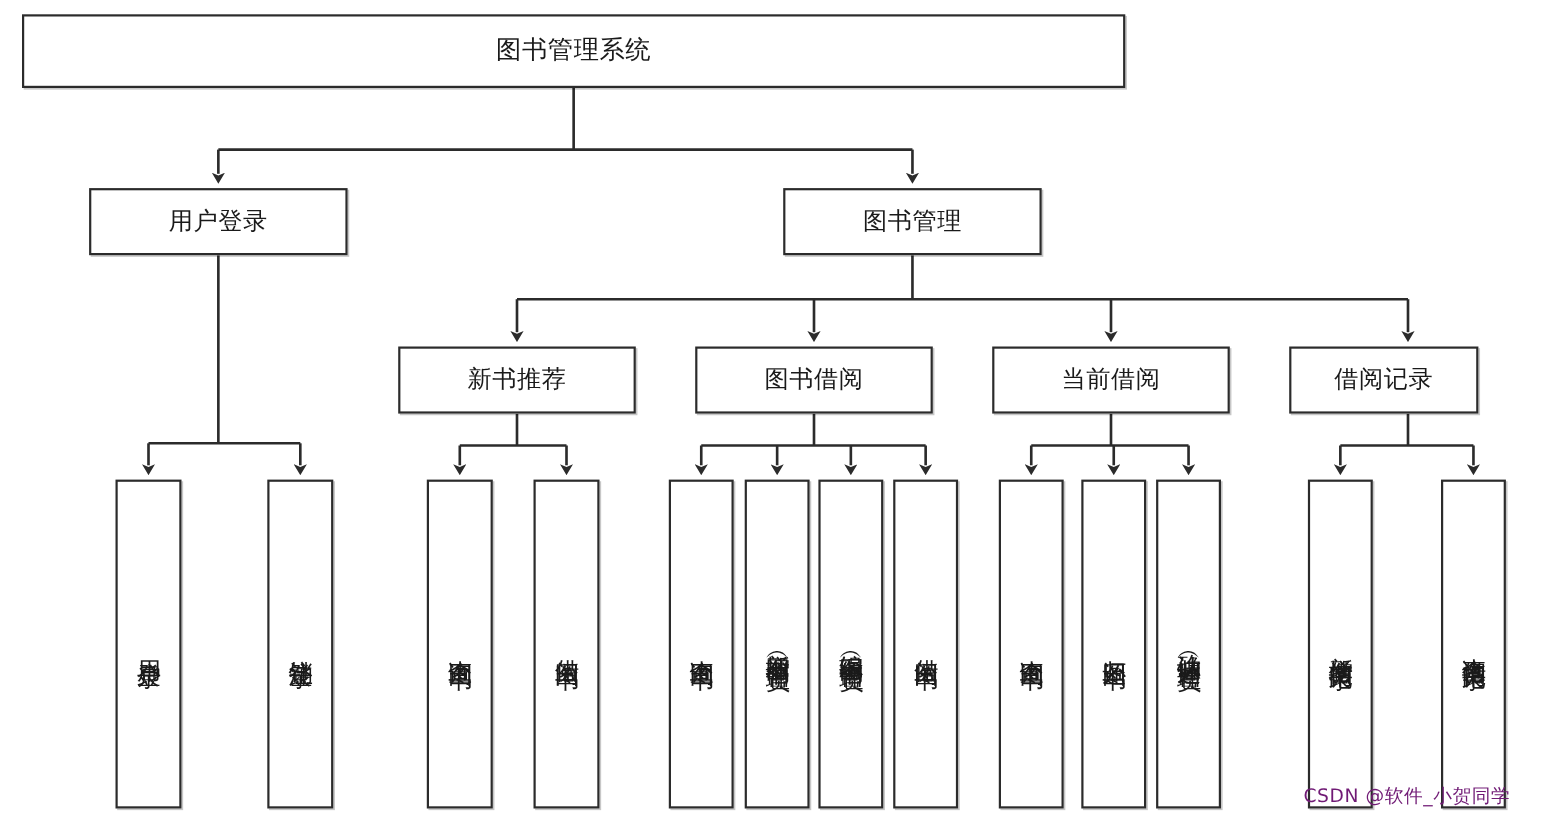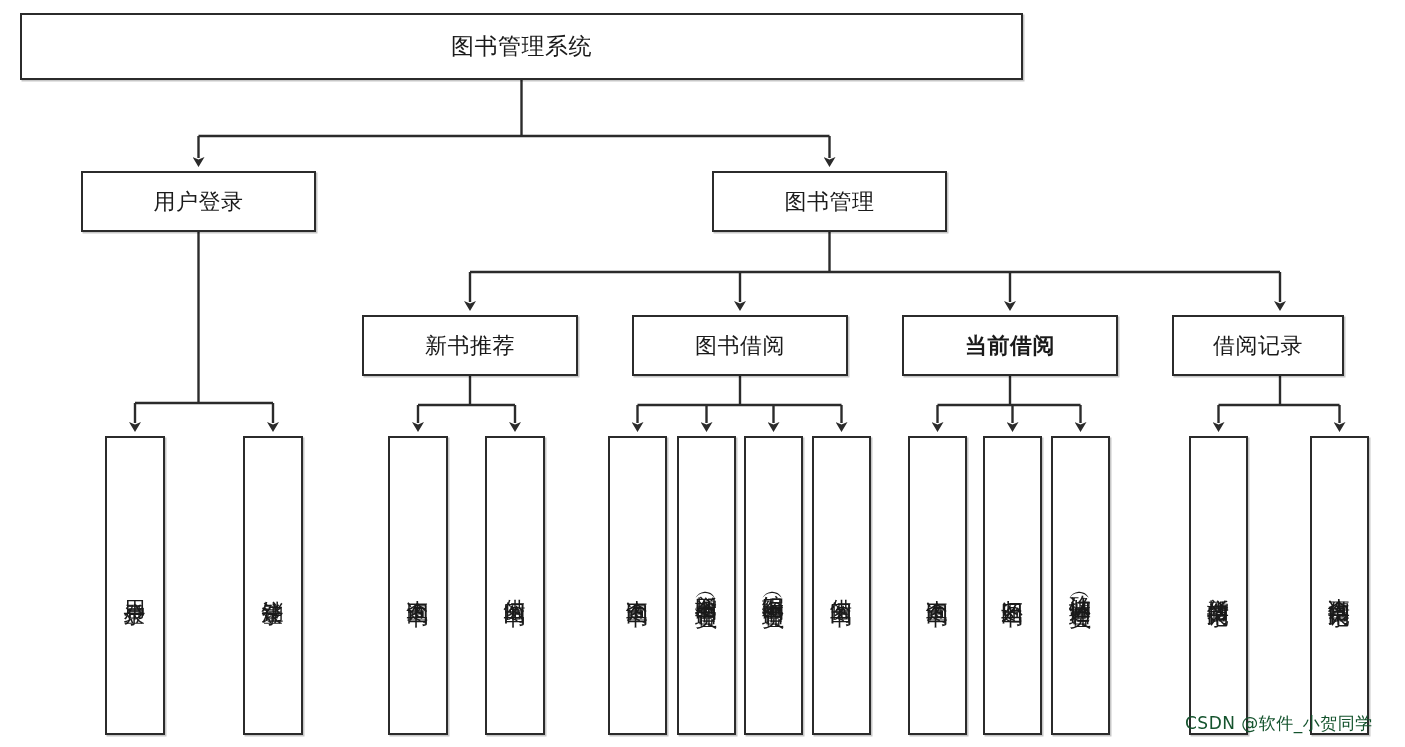--- a/index.html
+++ b/index.html
@@ -59,21 +59,21 @@
     text-orientation: upright;
     font-size: 22px;
     letter-spacing: 2px;
     line-height: 1.05;
   }
   .watermark {
     position: absolute;
     left: 1185px;
     top: 712px;
     font-size: 17px;
-    color: #14532d;
+    color: #701a75;
     font-family: "DejaVu Sans", "Liberation Sans", sans-serif;
     white-space: nowrap;
     letter-spacing: 0.5px;
   }
 </style>
 </head>
 <body>
 
 <div id="diagram-root">
 
@@ -152,21 +152,21 @@
   <div class="node node-horizontal" style="left:712px; top:171px; width:235px; height:61px;">
     <span class="label">图书管理</span>
   </div>
 
   <div class="node node-horizontal" style="left:632px; top:315px; width:216px; height:61px;">
     <span class="label">图书借阅</span>
   </div>
   <div class="node node-horizontal" style="left:362px; top:315px; width:216px; height:61px;">
     <span class="label">新书推荐</span>
   </div>
-  <div class="node node-horizontal" style="left:902px; top:315px; width:216px; height:61px;font-weight:bold;">
+  <div class="node node-horizontal" style="left:902px; top:315px; width:216px; height:61px;">
     <span class="label">当前借阅</span>
   </div>
   <div class="node node-horizontal" style="left:1172px; top:315px; width:172px; height:61px;">
     <span class="label">借阅记录</span>
   </div>
 
   <div class="node node-vertical" style="left:105px; top:436px; width:60px; height:299px;">
     <span class="label">用户登录</span>
   </div>
   <div class="node node-vertical" style="left:243px; top:436px; width:60px; height:299px;">

